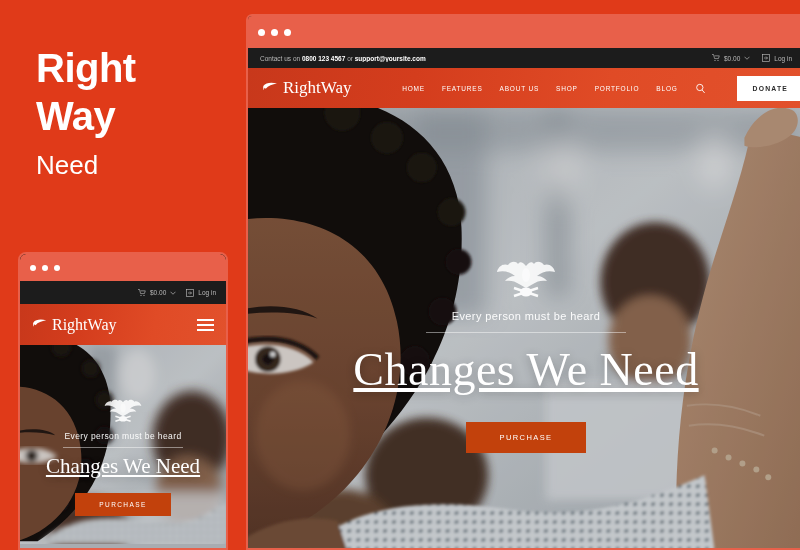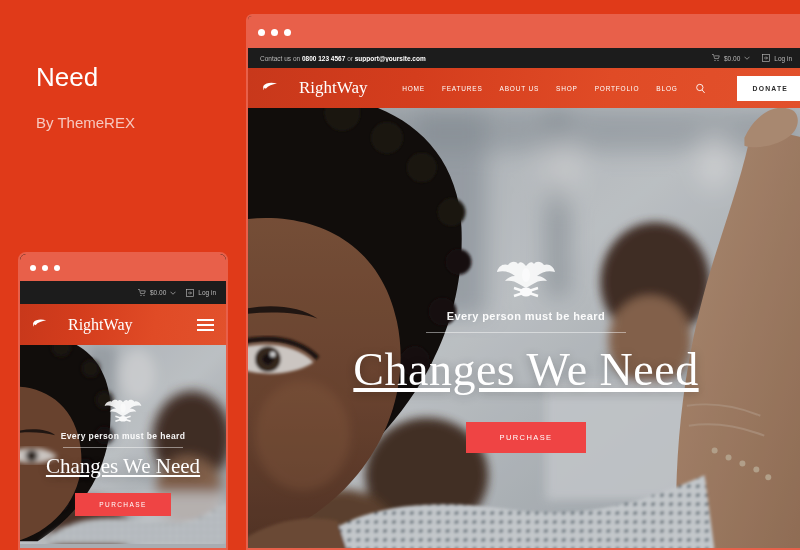--- a/index.html
+++ b/index.html
@@ -42,21 +42,21 @@
   .topbar-left { flex: 1; white-space: nowrap; overflow: hidden; }
   .topbar-right { display: flex; align-items: center; gap: 10px; }
   .tb-item { display: flex; align-items: center; gap: 4px; white-space: nowrap; }
   .tb-strong { color: #ffffff; font-weight: bold; }
 
   .navbar {
     position: relative;
     background: linear-gradient(100deg, #c8381b 0%, #d43d1d 30%, #e04b26 65%, #e2512c 100%);
     display: flex; align-items: center;
   }
-  .logo { display: flex; align-items: center; gap: 19px; color: #fff; text-align: center; }
+  .logo { display: flex; align-items: center; gap: 3px; color: #fff; text-align: center; }
   .logo-text { font-family: "Liberation Serif", serif; color: #fff; }
 
   .menu { display: flex; align-items: center; color: #fff; }
   .menu-item { white-space: nowrap; letter-spacing: 0.8px; }
   .donate-btn {
     background: #ffffff; color: #2a2a2a; text-align: center;
     letter-spacing: 1.2px; font-weight: bold;
   }
 
   
@@ -64,32 +64,32 @@
   .hero-photo { position: absolute; inset: 0; }
   .hero-overlay { position: absolute; inset: 0; background: rgba(20,24,30,0.18); }
 
   .hero-content {
     position: absolute; left: 0; right: 0;
     display: flex; flex-direction: column; align-items: center;
     text-align: center; color: #fff;
   }
   .eagle { opacity: 0.92; }
   .hero-kicker {
-    font-weight: 700; color: rgba(255,255,255,0.95);
+    font-weight: 400; color: rgba(255,255,255,0.95);
     letter-spacing: 0.4px;
   }
   .hero-rule { background: rgba(255,255,255,0.45); }
   .hero-title {
     font-family: "Liberation Serif", serif; font-weight: normal;
     color: #ffffff; white-space: nowrap;
     text-shadow: 0 2px 10px rgba(0,0,0,0.25);
     text-decoration: underline;
   }
   .purchase-btn {
-    background: #ef4444; color: #ffffff; text-align: center;
+    background: #c2410c; color: #ffffff; text-align: center;
     letter-spacing: 1.4px;
   }
 
   
   .desktop {
     position: absolute; left: 246px; top: 14px;
     width: 560px; height: 536px;
     border: 2px solid #e8604a; border-top-left-radius: 6px;
     overflow: hidden; background: #1c1c1c;
   }
@@ -132,22 +132,25 @@
   .mobile .hero-rule { width: 120px; height: 1px; margin-top: 6px; }
   .mobile .hero-title { font-size: 21px; margin-top: 6px; }
   .mobile .purchase-btn { font-size: 6.5px; padding: 8px 24px; margin-top: 14px; }
 
   .svg-ico { display: block; }
 </style>
 </head>
 <body>
 
 <div class="promo">
+  <div class="promo-title">
+    <span>Right</span>
+    <span class="l2">Way</span>
+  </div>
   <div class="promo-sub">Need</div>
-  <div class="promo-by">By ThemeREX</div>
 </div>
 
 <div class="desktop">
 
   <div class="winbar">
     <div class="dots">
       <span class="dot"></span>
       <span class="dot"></span>
       <span class="dot"></span>
     </div>

